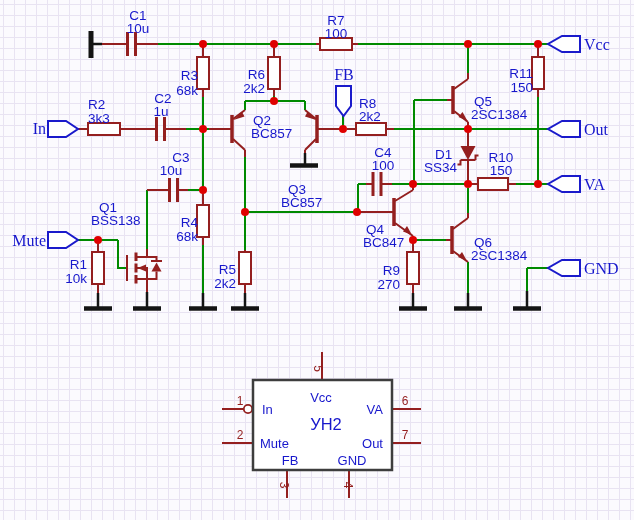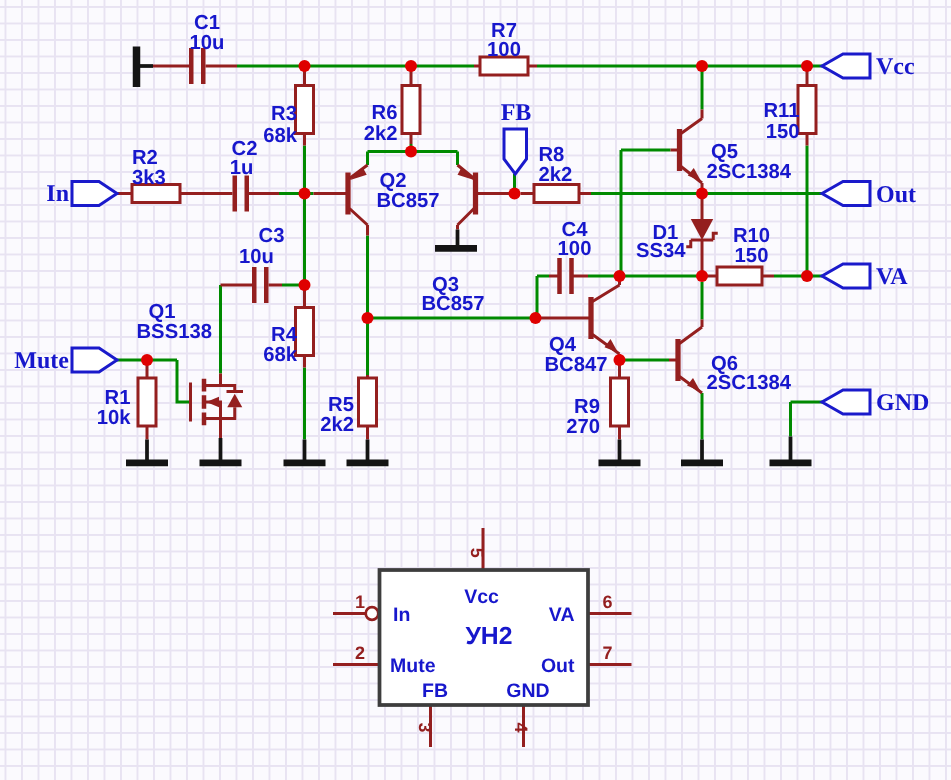--- a/index.html
+++ b/index.html
@@ -6,21 +6,20 @@
   #canvas{
     position:relative;
     width:634px;height:520px;
     background-color:#FBFAFE;
     background-image:
       linear-gradient(#E8E3F2 1px, transparent 1px),
       linear-gradient(90deg, #E8E3F2 1px, transparent 1px);
     background-size:11px 11px;
     background-position:3px 4px;
     overflow:hidden;
-    font-weight:bold;
   }
   svg{position:absolute;left:0;top:0;}
   .w   {stroke:#008A00;stroke-width:2;fill:none;}
   .m   {stroke:#941F1F;stroke-width:2;fill:none;}
   .m3  {stroke:#941F1F;stroke-width:3.5;fill:none;}
   .mp  {fill:#941F1F;stroke:none;}
   .body{fill:#FFFFFF;stroke:#941F1F;stroke-width:2;}
   .cap {stroke:#941F1F;stroke-width:3;fill:none;}
   .blk {stroke:#141414;stroke-width:2.5;fill:none;}
   .gbar{stroke:#141414;stroke-width:4.5;fill:none;}

